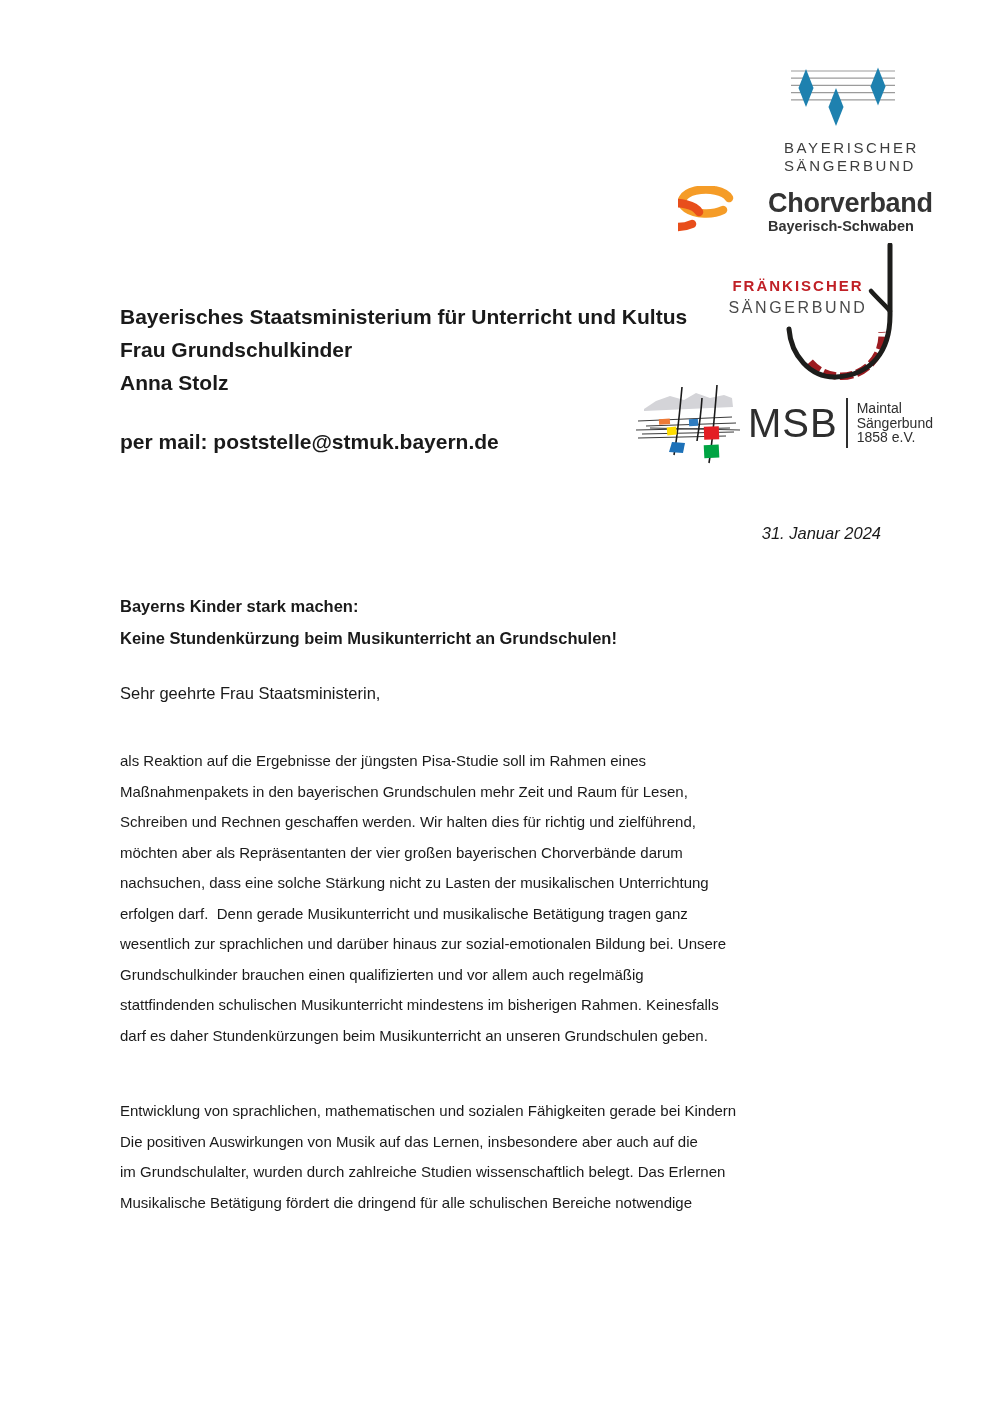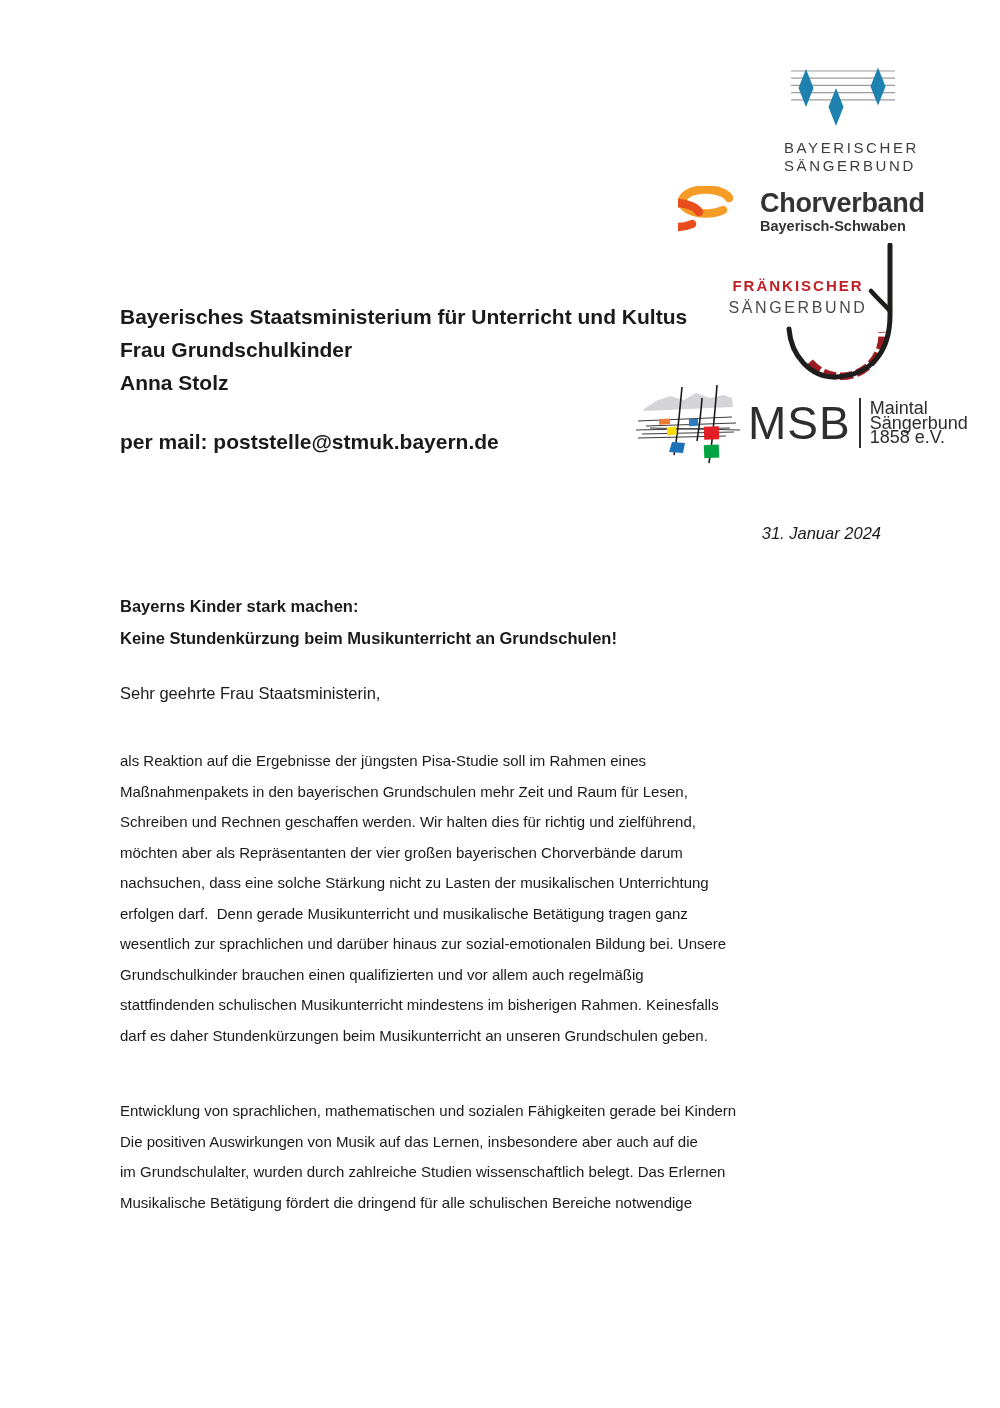--- a/index.html
+++ b/index.html
@@ -9,35 +9,35 @@
     height:1408px;
     background:#ffffff;
     font-family:"Liberation Sans", sans-serif;
     color:#1a1a1a;
     overflow:hidden;
   }
   
   .bsb{position:absolute;left:784px;top:63px;width:118px;text-align:center;}
   .bsb-caption{font-size:15px;letter-spacing:2.6px;color:#3d3d3d;line-height:17.5px;margin-top:6px;}
   
-  .cbs{position:absolute;left:678px;top:186px;display:flex;align-items:center;gap:14px;}
+  .cbs{position:absolute;left:678px;top:186px;display:flex;align-items:center;gap:22px;}
   .cbs-text{display:flex;flex-direction:column;}
   .cbs-name{font-size:27px;font-weight:700;color:#333333;line-height:27px;letter-spacing:-0.3px;}
   .cbs-sub{font-size:14.5px;font-weight:700;color:#333333;line-height:16px;margin-top:1px;}
   
   .fsb-curve{position:absolute;left:778px;top:243px;}
   .fsb-text{position:absolute;left:722px;top:277px;width:152px;text-align:center;}
   .fsb-line1{font-size:15px;font-weight:700;letter-spacing:2px;color:#C02026;line-height:18px;}
   .fsb-line2{font-size:16px;font-weight:400;letter-spacing:2.6px;color:#4a4a4a;line-height:19px;margin-top:3px;}
   
   .msb-icon{position:absolute;left:636px;top:383px;}
   .msb-block{position:absolute;left:748px;top:398px;display:flex;align-items:center;}
-  .msb-abbr{font-size:46px;font-weight:400;color:#2e2e2e;letter-spacing:1px;line-height:48px;}
+  .msb-abbr{font-size:40px;font-weight:400;color:#2e2e2e;letter-spacing:1px;line-height:48px;}
   .msb-bar{width:2px;height:50px;background:#2e2e2e;margin-left:8px;margin-right:9px;}
-  .msb-org{font-size:18px;color:#2e2e2e;line-height:14.5px;}
+  .msb-org{font-size:14px;color:#2e2e2e;line-height:14.5px;}
   
   .recipient{position:absolute;left:120px;top:300px;font-weight:700;font-size:21px;line-height:33px;}
   .recipient .mail{margin-top:26px;}
   .dateline{position:absolute;left:120px;top:521px;width:761px;text-align:right;font-size:16.5px;line-height:24px;font-style:italic;}
   .subject{position:absolute;left:120px;top:590px;font-weight:700;font-size:16.5px;line-height:32px;}
   .salutation{position:absolute;left:120px;top:681px;font-size:16.5px;line-height:24px;}
   .para{position:absolute;left:120px;width:800px;font-size:15px;line-height:30.5px;}
   .para1{top:746px;}
   .para2{top:1096px;}
   .bodyline{white-space:pre;}

